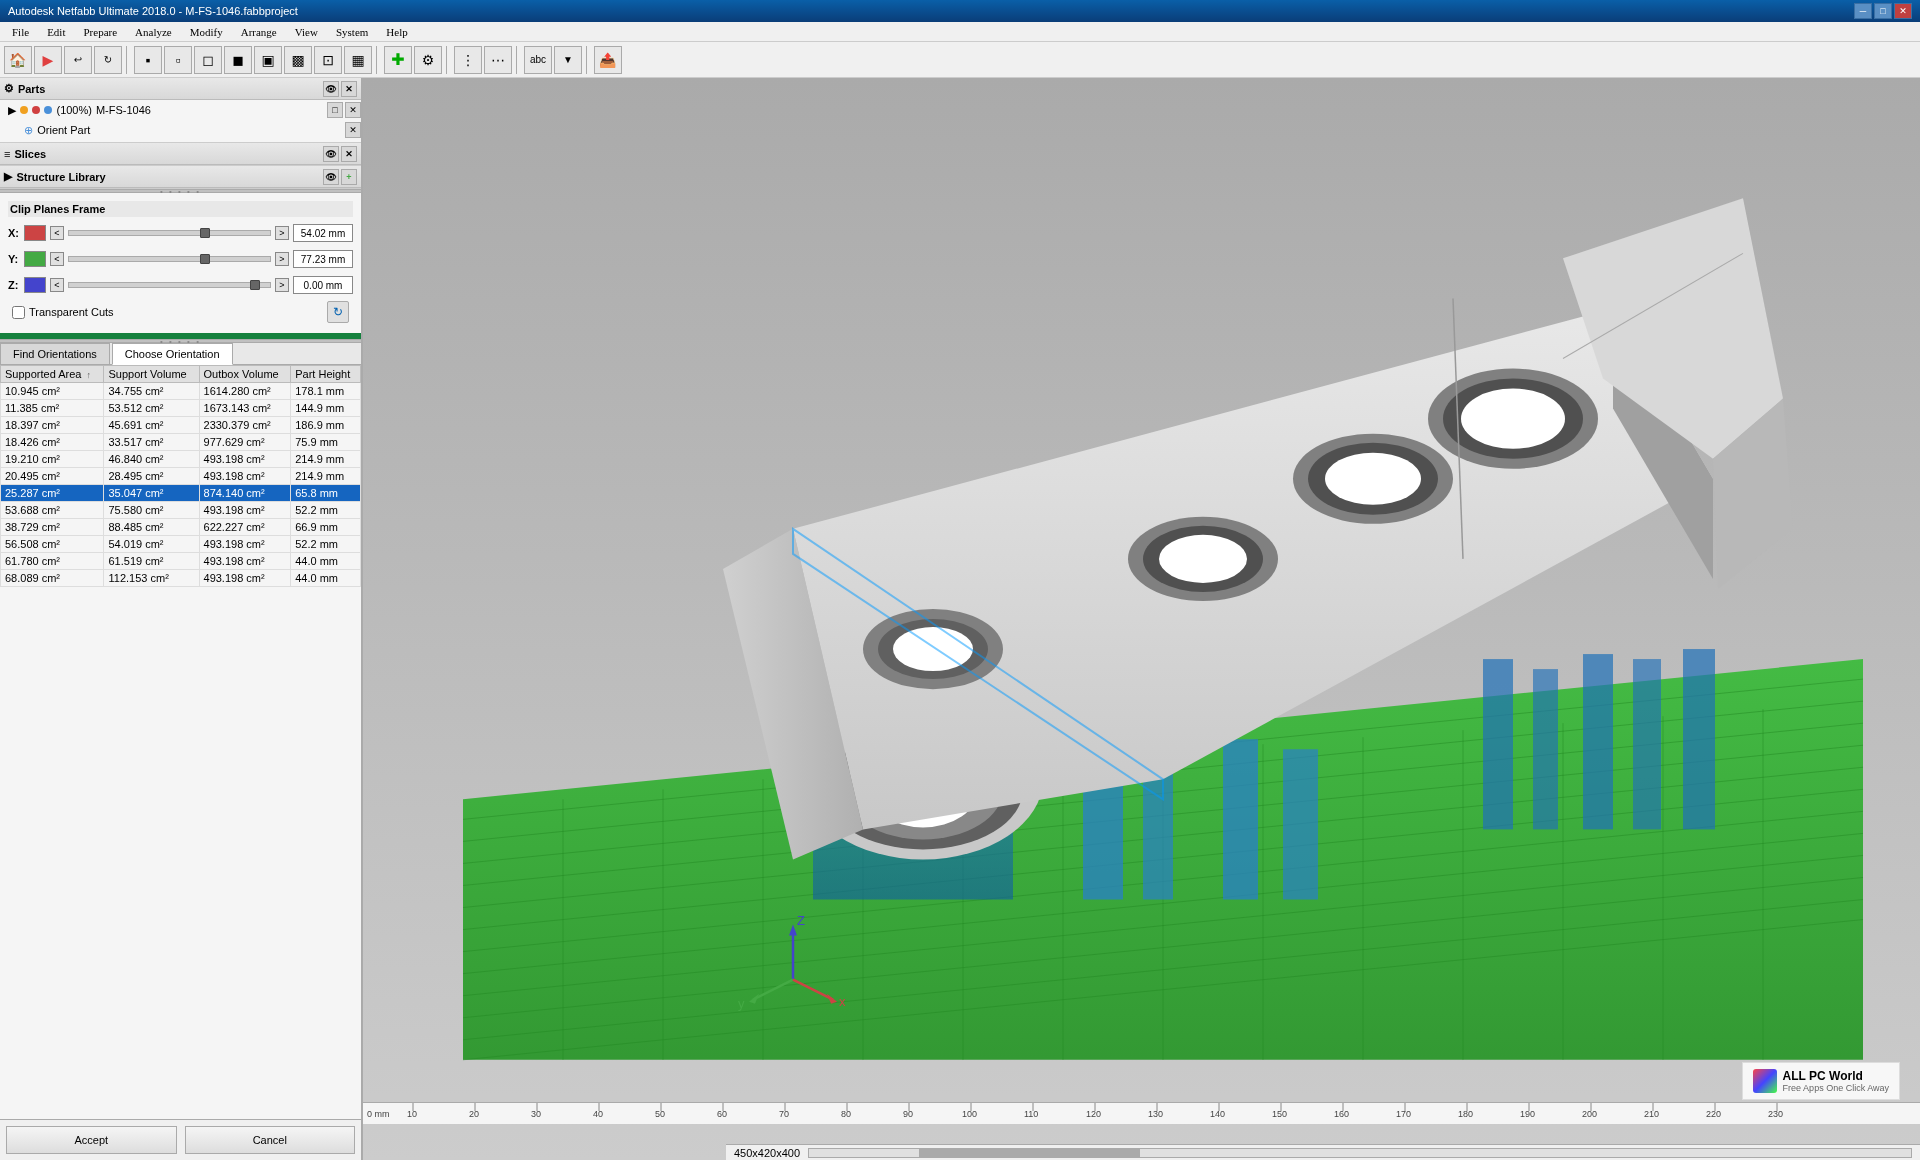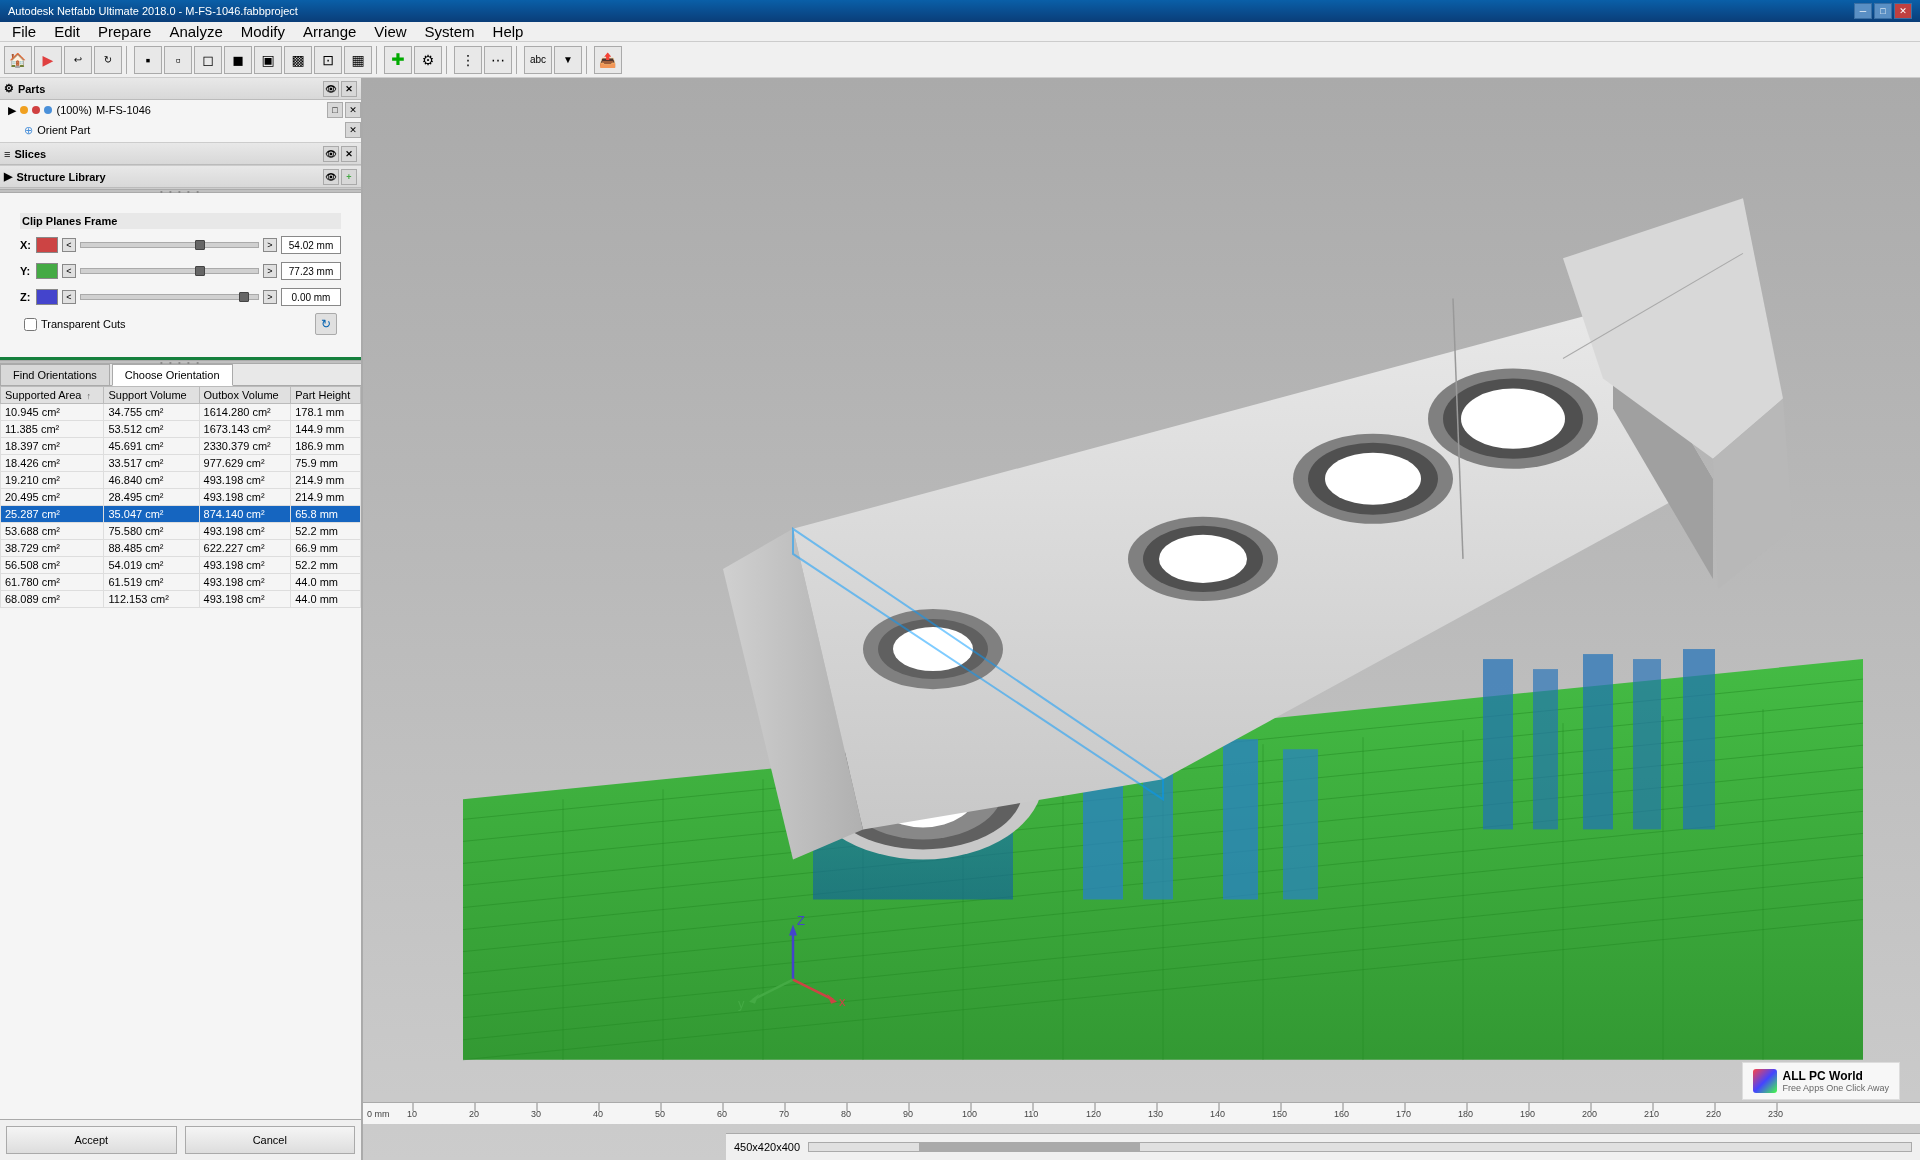--- a/index.html
+++ b/index.html
@@ -30,23 +30,24 @@
       height: 20px;
       background: #f0f0f0;
       display: flex;
       align-items: center;
       padding: 0 4px;
       border-bottom: 1px solid #ccc;
       gap: 2px;
     }
     .menu-item {
       padding: 2px 8px;
-      font-size: 15px;
+      font-size: 11px;
       cursor: pointer;
       color: #000;
+      font-family: Liberation Serif, serif;
     }
 
     
     .toolbar {
       height: 36px;
       background: #f0f0f0;
       border-bottom: 1px solid #ccc;
       display: flex;
       align-items: center;
       padding: 0 4px;
@@ -113,22 +114,22 @@
       font-size: 11px;
       cursor: pointer;
     }
     .tree-item.indent { padding-left: 24px; }
     .tree-dot { width: 8px; height: 8px; border-radius: 50%; background: #4a90d9; }
     .tree-dot.yellow { background: #f0a020; }
     .tree-dot.red { background: #d04040; }
 
     
     .clip-section {
-      padding: 20px;
-      border-bottom: 3px solid #15803d;
+      padding: 8px;
+      border-bottom: 6px solid #15803d;
     }
     .clip-title {
       font-size: 11px;
       font-weight: bold;
       margin-bottom: 4px;
       padding: 2px;
       background: #e8e8e8;
     }
     .clip-row {
       display: flex;
@@ -281,21 +282,21 @@
     
     .viewport {
       flex: 1;
       background: #888;
       position: relative;
       overflow: hidden;
     }
 
     
     .status-bar {
-      height: 27px;
+      height: 16px;
       background: #f0f0f0;
       border-top: 1px solid #aaa;
       display: flex;
       align-items: center;
       padding: 0 8px;
       font-size: 11px;
       gap: 8px;
       position: absolute;
       bottom: 0; left: 363px; right: 0;
     }

